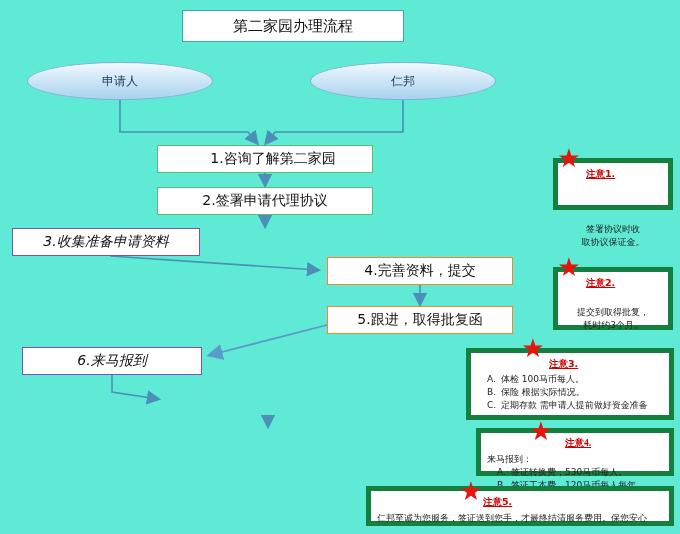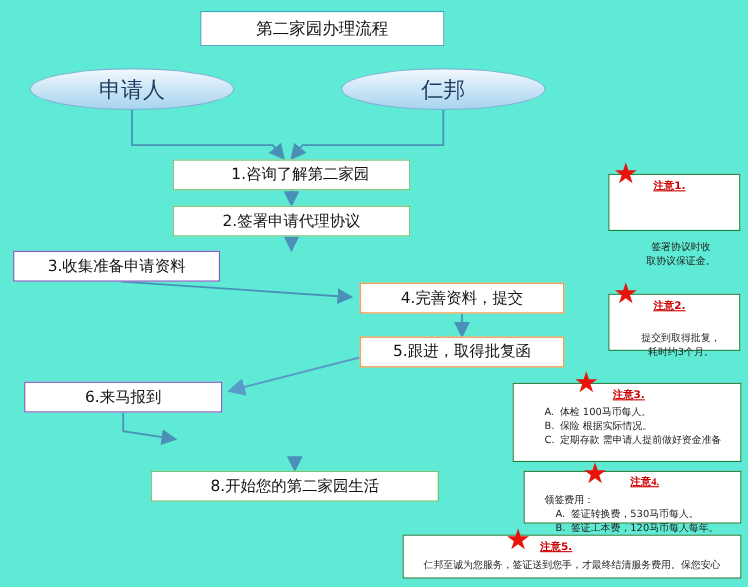--- a/index.html
+++ b/index.html
@@ -33,40 +33,41 @@
     height: 32px;
     border: 1px solid #3aa6c0;
     font-size: 15px;
     color: #111111;
   }
   
   .actor {
     border: 1px solid #7fb2d9;
     border-radius: 50% / 50%;
     background: linear-gradient(to bottom, #f2f9fe 0%, #cfe7f7 45%, #a9d3ef 100%);
-    font-size: 20px;
+    font-size: 12px;
     color: #1b3a5c;
     height: 38px;
   }
   #actor-applicant { left: 27px; top: 62px; width: 186px; }
   #actor-renbang  { left: 310px; top: 62px; width: 186px; }
 
   
   .step-green {
     border: 1px solid #5bbf6a;
     font-size: 14px;
     color: #111111;
     height: 28px;
   }
   
   .step-purple {
     border: 1px solid #7a4fbf;
     font-size: 14px;
     color: #111111;
     height: 28px;
+    font-style: italic;
   }
   
   .step-orange {
     border: 1px solid #f08a2a;
     font-size: 14px;
     color: #111111;
     height: 28px;
   }
 
   #step1 { left: 157px; top: 145px; width: 216px; padding-left: 16px; }
@@ -75,23 +76,23 @@
   #step4 { left: 327px; top: 257px; width: 186px; }
   #step5 { left: 327px; top: 306px; width: 186px; }
   #step6 { left: 22px;  top: 347px; width: 180px; }
   #step7 { left: 166px; top: 387px; width: 208px; }
   #step8 { left: 137px; top: 428px; width: 262px; }
 
   
   .note {
     position: absolute;
     box-sizing: border-box;
-    border: 1px solid #15803d;
+    border: 5px solid #15803d;
     background: #ffffff;
-    padding: 4px 6px 5px 18px;
+    padding: 4px 6px 5px 6px;
     font-size: 9px;
     line-height: 1.45;
     color: #222222;
   }
   .note-head {
     color: #cc0000;
     font-weight: bold;
     font-size: 9.5px;
     text-decoration: underline;
     margin-left: 22px;
@@ -118,21 +119,21 @@
     font-size: 26px;
     line-height: 26px;
     text-align: center;
     pointer-events: none;
   }
 
   #note1 { left: 553px; top: 158px; width: 120px; height: 52px; }
   #note1 .note-body { text-align: center; margin-top: 42px; }
   #star1 { left: 556px; top: 145px; }
 
-  #note2 { left: 553px; top: 267px; width: 120px; height: 52px; }
+  #note2 { left: 553px; top: 267px; width: 120px; height: 63px; }
   #note2 .note-body { text-align: center; margin-top: 16px; }
   #star2 { left: 556px; top: 254px; }
 
   #note3 { left: 466px; top: 348px; width: 208px; height: 72px; }
   #note3 .note-head { margin-left: 72px; }
   #star3 { left: 520px; top: 335px; }
 
   #note4 { left: 476px; top: 428px; width: 198px; height: 48px; }
   #note4 .note-head { margin-left: 78px; font-family: Liberation Serif, serif; }
   #star4 { left: 528px; top: 418px; }
@@ -187,21 +188,20 @@
 
   <div class="node actor" id="actor-applicant">申请人</div>
   <div class="node actor" id="actor-renbang">仁邦</div>
 
   <div class="node step-green" id="step1">1.咨询了解第二家园</div>
   <div class="node step-green" id="step2">2.签署申请代理协议</div>
   <div class="node step-purple" id="step3">3.收集准备申请资料</div>
   <div class="node step-orange" id="step4">4.完善资料，提交</div>
   <div class="node step-orange" id="step5">5.跟进，取得批复函</div>
   <div class="node step-purple" id="step6">6.来马报到</div>
-  <div class="node step-green" id="step8">8.开始您的第二家园生活</div>
 
   <div class="note" id="note1">
     <span class="note-head">注意1.</span>
     <span class="note-body">
       <span class="ln">签署协议时收</span>
       <span class="ln">取协议保证金。</span>
     </span>
   </div>
   <div class="star" id="star1">★</div>
 
@@ -222,21 +222,21 @@
         <span class="li"><span class="mk">B.</span><span>保险 根据实际情况。</span></span>
         <span class="li"><span class="mk">C.</span><span>定期存款 需申请人提前做好资金准备</span></span>
       </span>
     </span>
   </div>
   <div class="star" id="star3">★</div>
 
   <div class="note" id="note4">
     <span class="note-head">注意4.</span>
     <span class="note-body">
-      <span class="ln">领签费用：</span>
+      <span class="ln">来马报到：</span>
       <span class="note-list">
         <span class="li"><span class="mk">A.</span><span>签证转换费，530马币每人。</span></span>
         <span class="li"><span class="mk">B.</span><span>签证工本费，120马币每人每年。</span></span>
       </span>
     </span>
   </div>
   <div class="star" id="star4">★</div>
 
   <div class="note" id="note5">
     <span class="note-head">注意5.</span>

